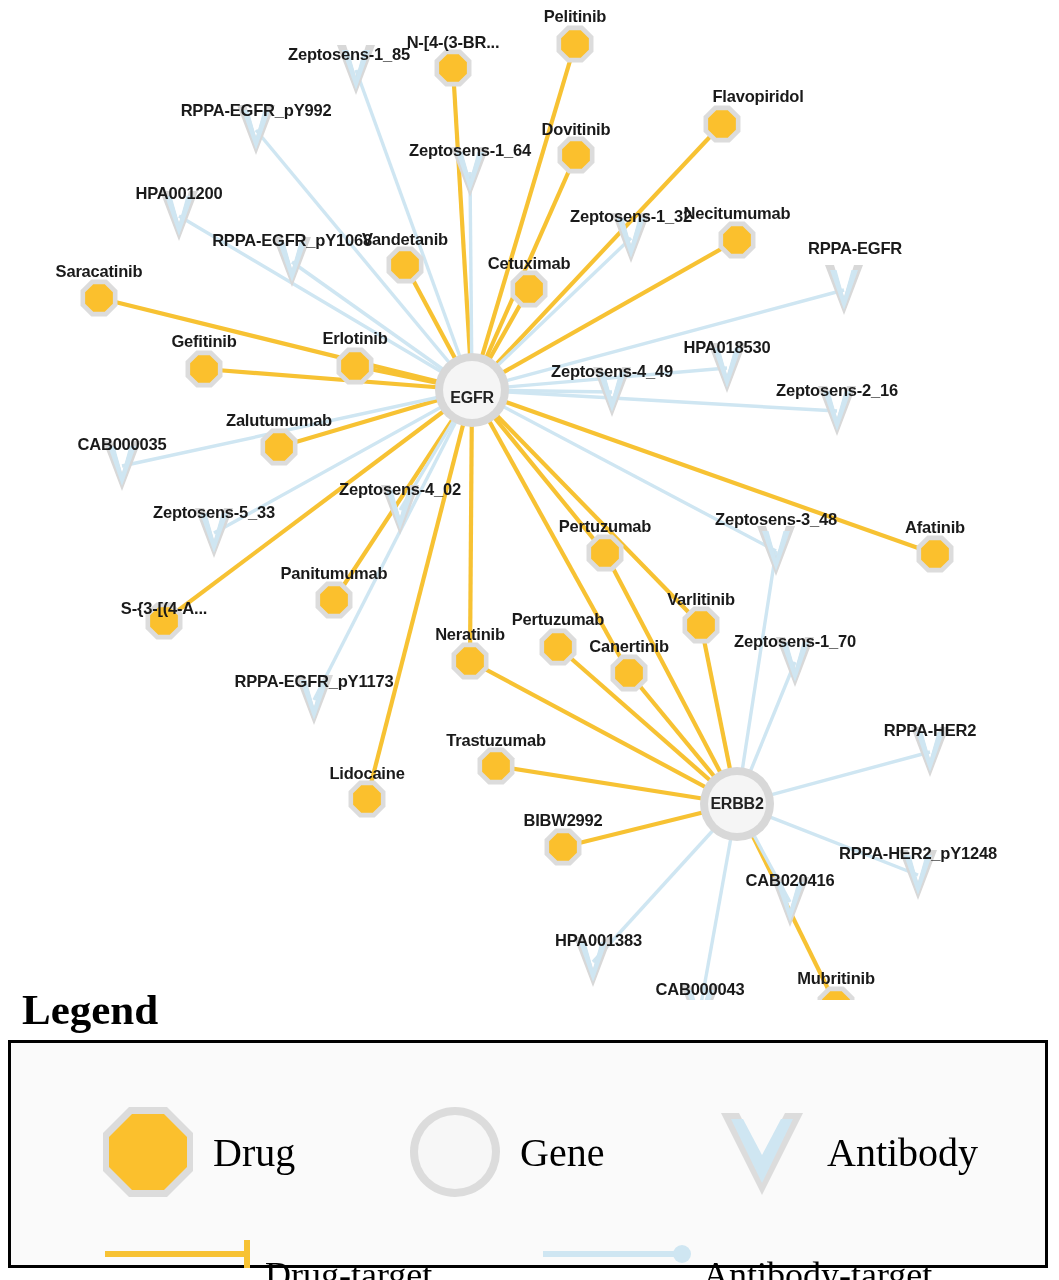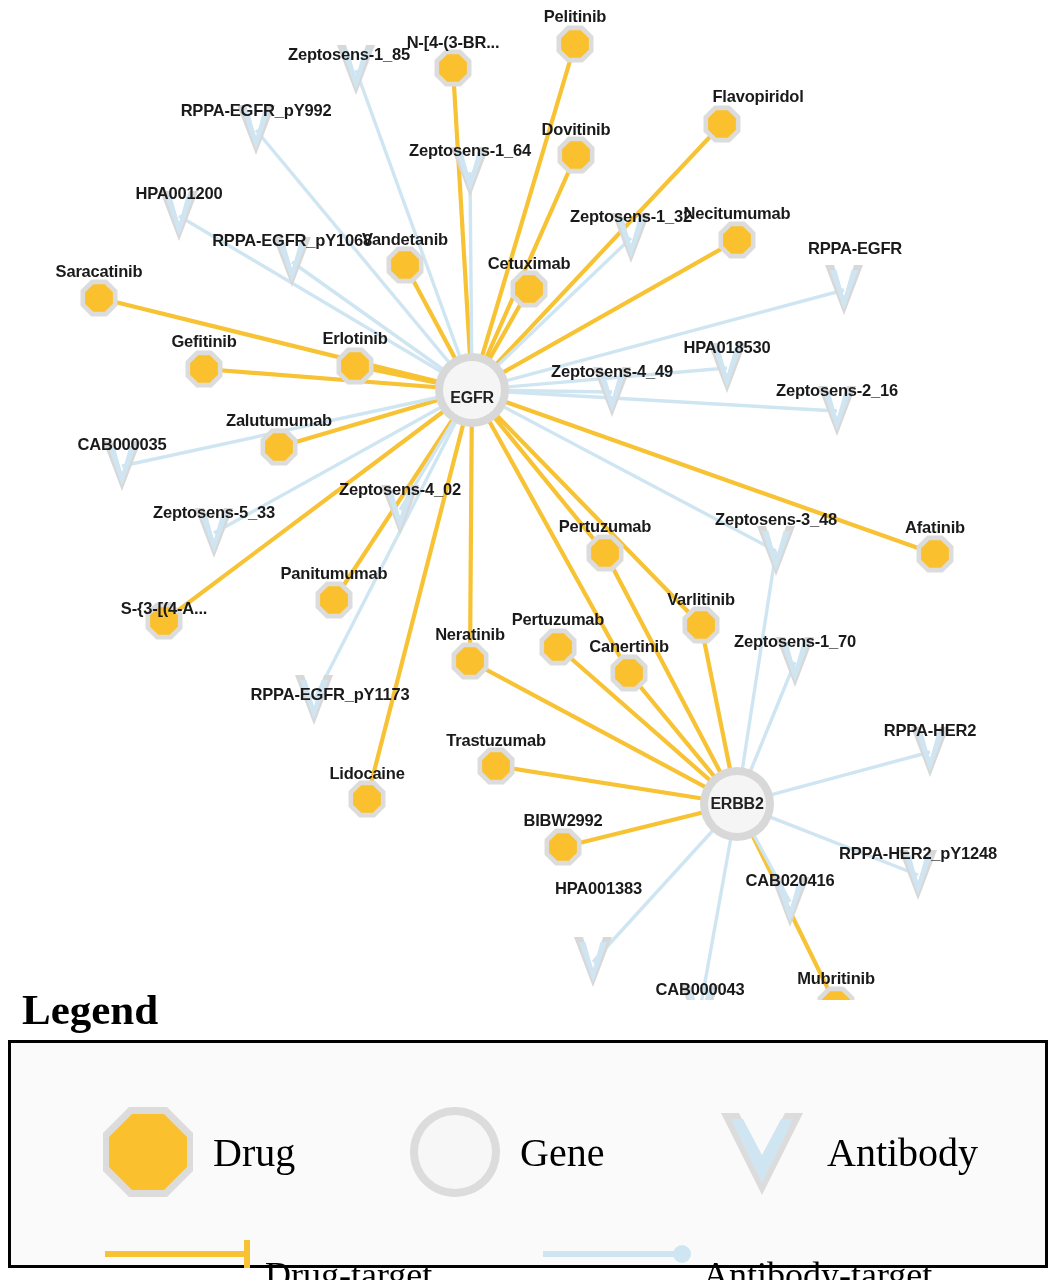--- a/index.html
+++ b/index.html
@@ -356,26 +356,26 @@
         <div class="node-label" style="left: 631px; top: 216px;">Zeptosens-1_32</div>
         <div class="node-label" style="left: 292px; top: 240px;">RPPA-EGFR_pY1068</div>
         <div class="node-label" style="left: 844px; top: 248px; margin-left: 11px;">RPPA-EGFR</div>
         <div class="node-label" style="left: 727px; top: 347px;">HPA018530</div>
         <div class="node-label" style="left: 612px; top: 371px;">Zeptosens-4_49</div>
         <div class="node-label" style="left: 837px; top: 390px;">Zeptosens-2_16</div>
         <div class="node-label" style="left: 122px; top: 444px;">CAB000035</div>
         <div class="node-label" style="left: 400px; top: 489px;">Zeptosens-4_02</div>
         <div class="node-label" style="left: 214px; top: 512px;">Zeptosens-5_33</div>
         <div class="node-label" style="left: 776px; top: 519px;">Zeptosens-3_48</div>
-        <div class="node-label" style="left: 330px; top: 681px; margin-top: 13px;">RPPA-EGFR_pY1173</div>
+        <div class="node-label" style="left: 314px; top: 681px;">RPPA-EGFR_pY1173</div>
         <div class="node-label" style="left: 795px; top: 641px;">Zeptosens-1_70</div>
         <div class="node-label" style="left: 930px; top: 730px;">RPPA-HER2</div>
         <div class="node-label" style="left: 918px; top: 853px;">RPPA-HER2_pY1248</div>
         <div class="node-label" style="left: 790px; top: 880px;">CAB020416</div>
-        <div class="node-label" style="left: 593px; top: 888px; padding-left: 11px;">HPA001383</div>
+        <div class="node-label" style="left: 593px; top: 940px; padding-left: 11px;">HPA001383</div>
         <div class="node-label" style="left: 700px; top: 989px;">CAB000043</div>
         <div class="node-label gene-label" style="left: 472px; top: 390px; margin-top: 8px;">EGFR</div>
         <div class="node-label gene-label" style="left: 737px; top: 804px;">ERBB2</div>
       </div>
   </div>
 
   <div id="legend-title">Legend</div>
 
   <div id="legend-box">
     <div class="legend-item" style="left:86px; top:58px;">

